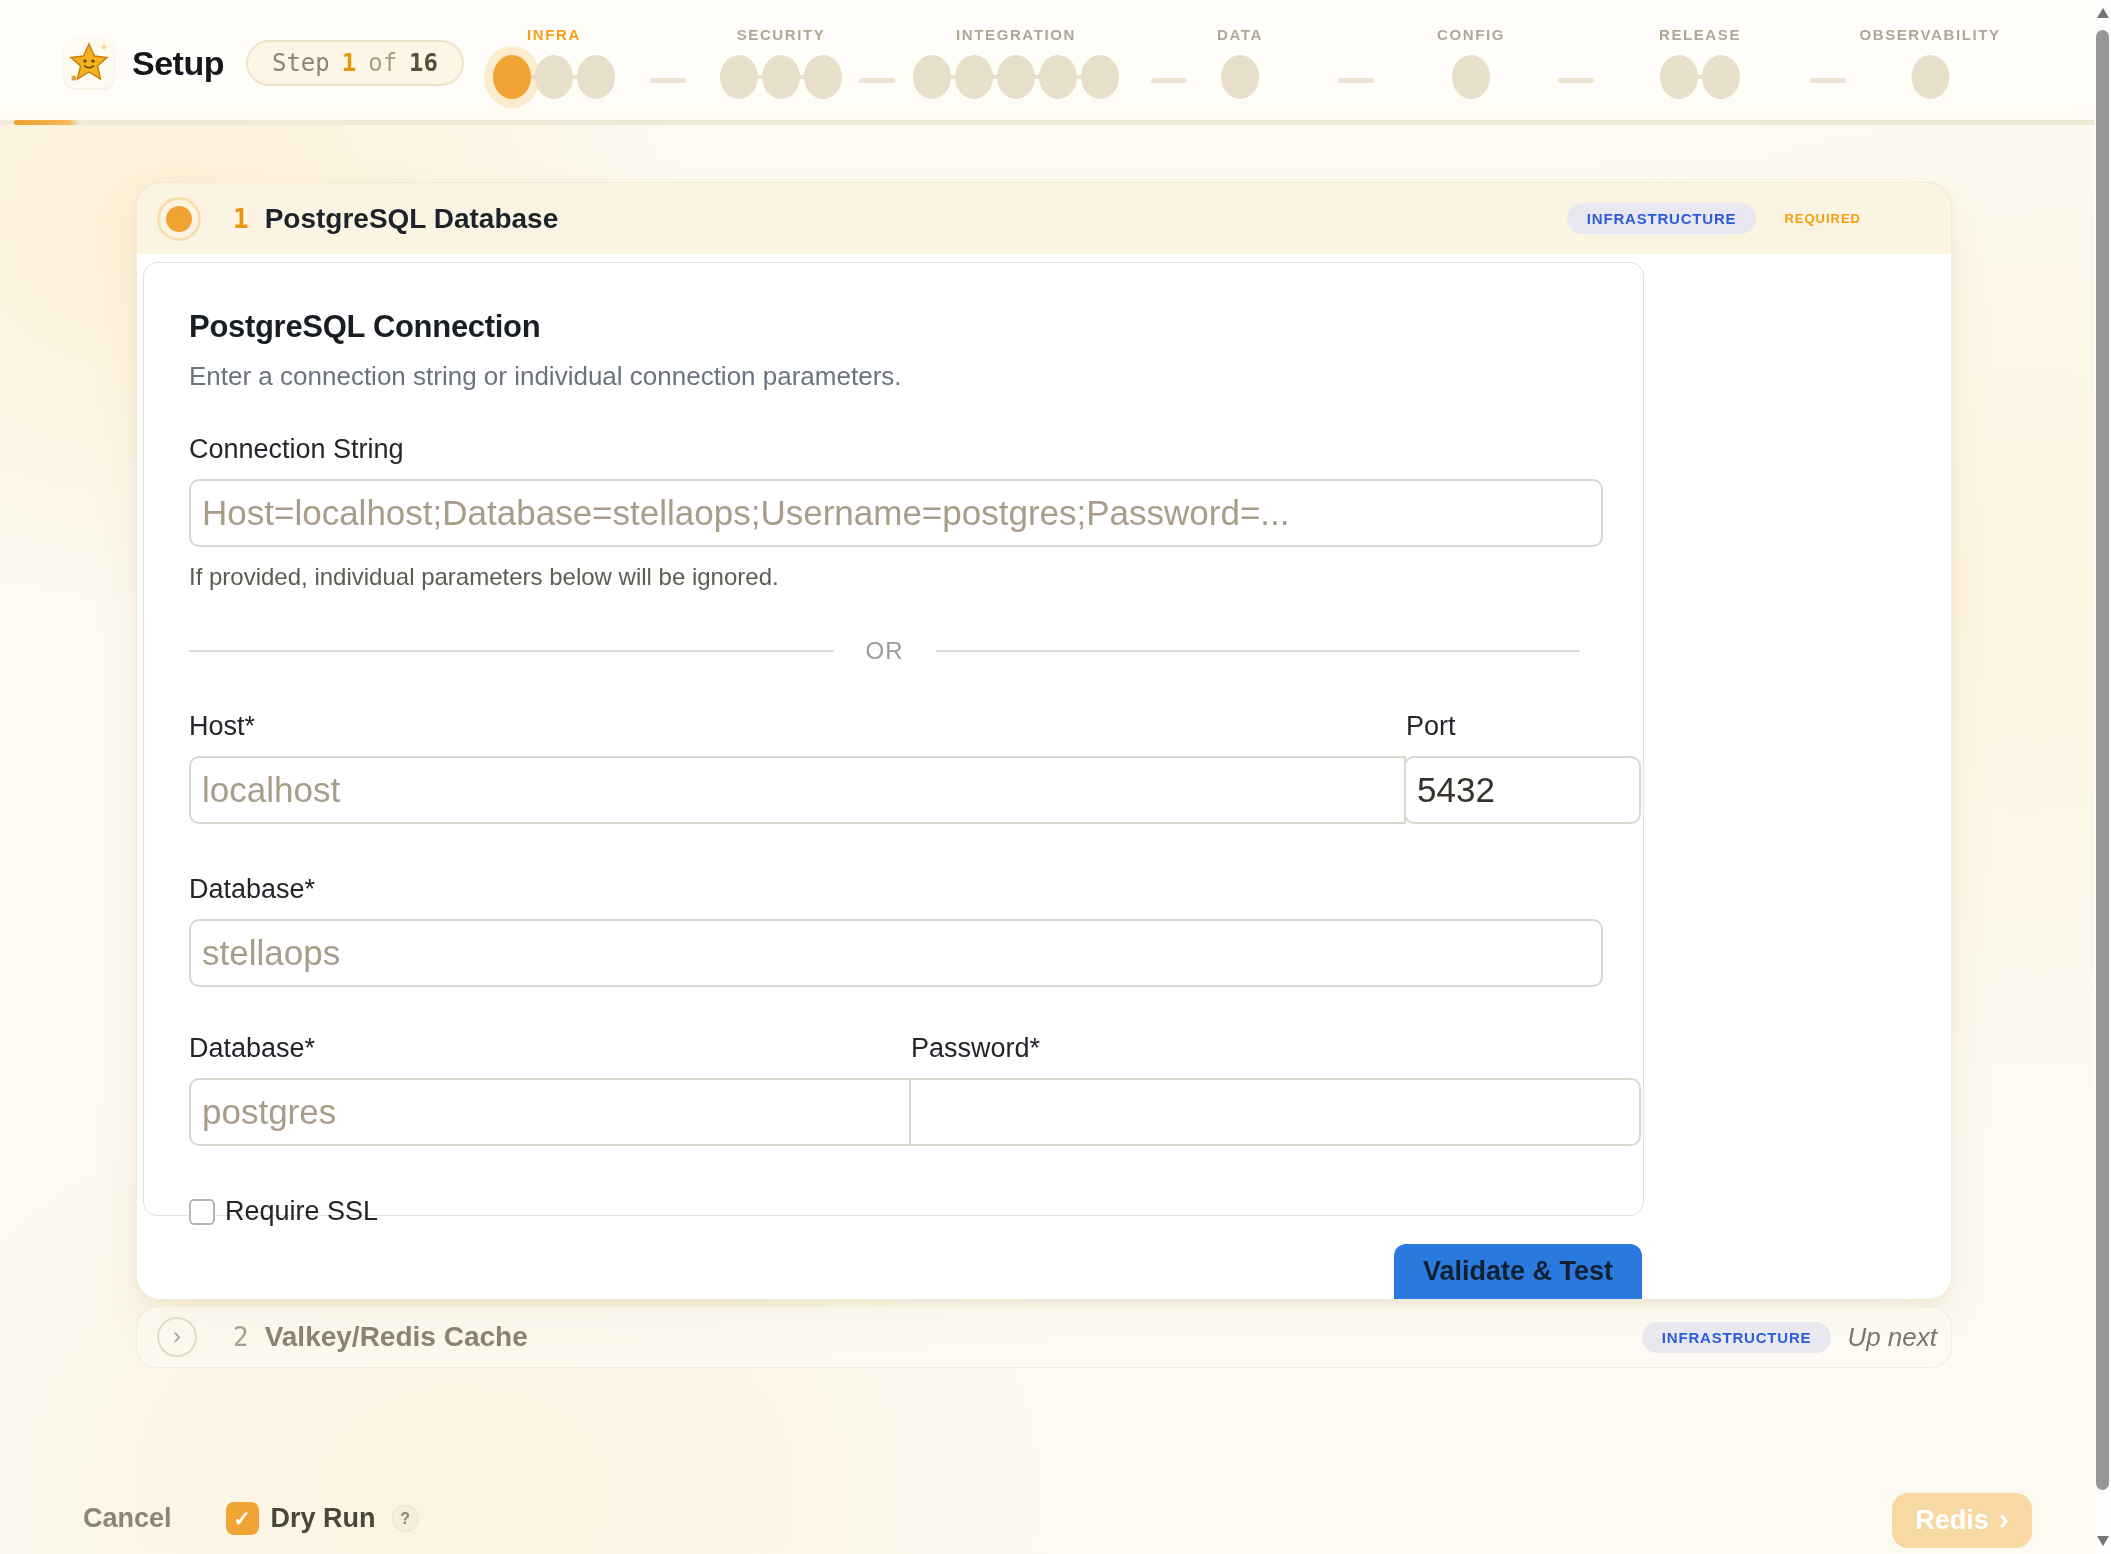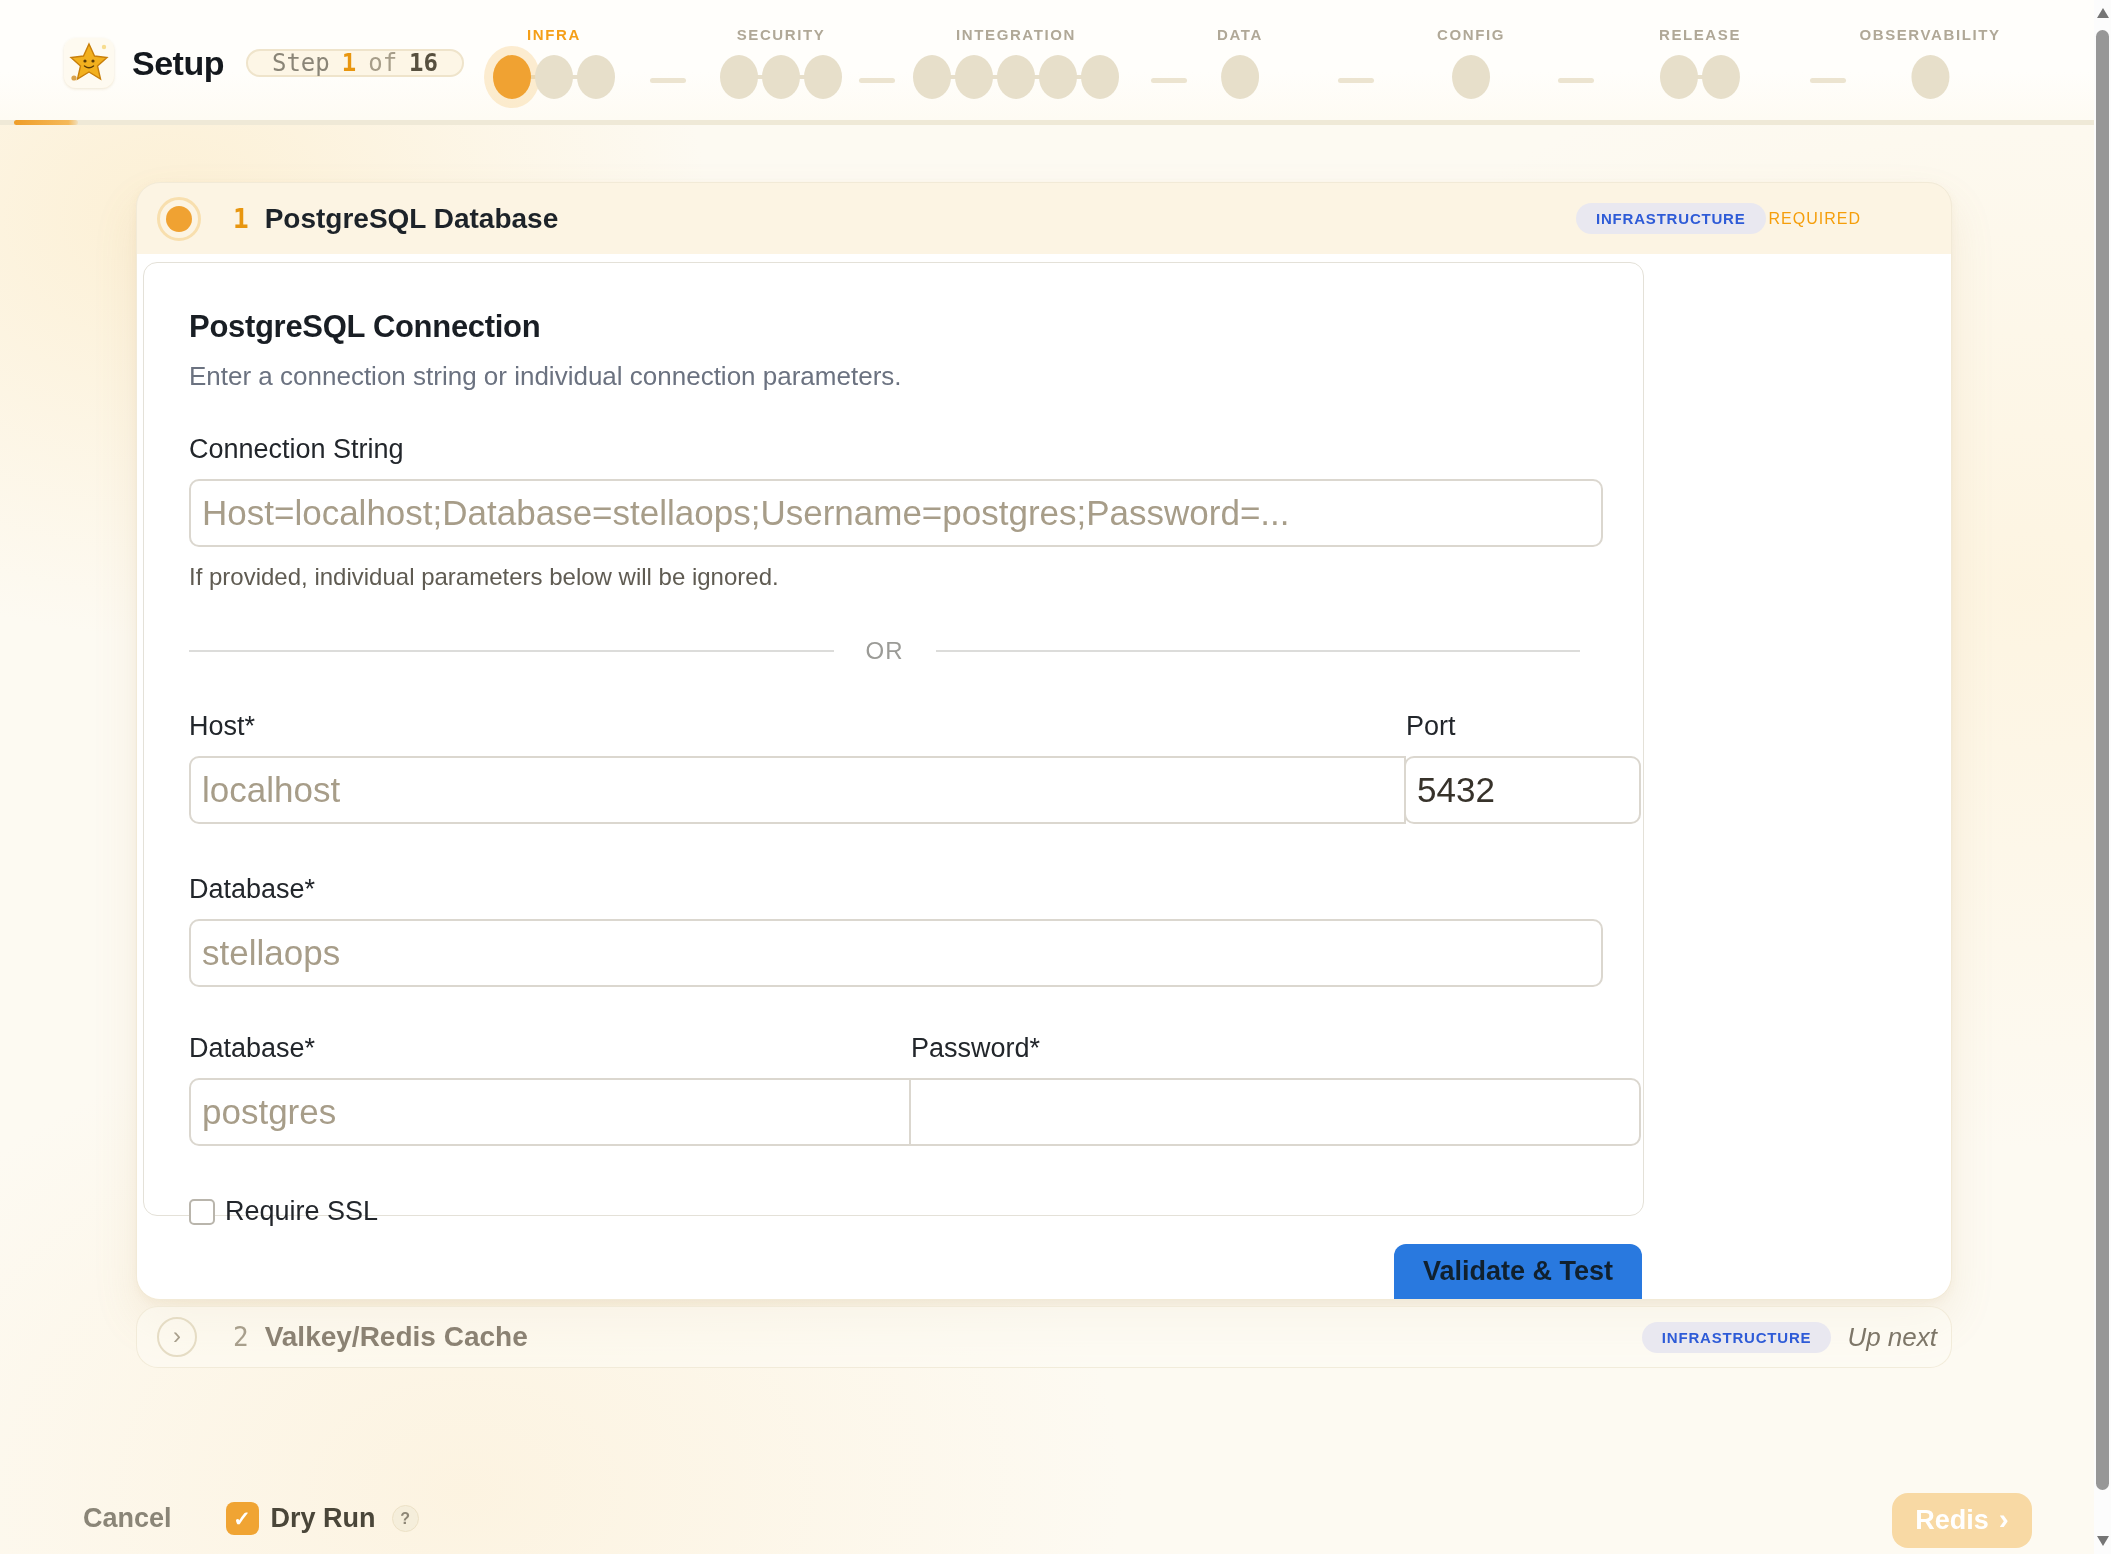--- a/index.html
+++ b/index.html
@@ -22,21 +22,21 @@
     background: linear-gradient(180deg, #fffefb 60%, #fefbf3 100%);
   }
   .progress-track { position: absolute; left: 0; top: 120px; width: 2111px; height: 5px; background: #efe9d7; }
   .progress-fill  { position: absolute; left: 14px; top: 120px; width: 64px; height: 5px; border-radius: 3px;
                     background: linear-gradient(90deg,#ee9d28,#f5b95a 85%, rgba(245,185,90,0.2)); }
 
   .brand { position: absolute; left: 64px; top: 38px; display: flex; align-items: center; }
   .logo { width: 50px; height: 50px; border-radius: 12px; overflow: hidden;
           background: linear-gradient(160deg,#fffdf6,#fdf0d8); box-shadow: 0 1px 3px rgba(160,120,40,.18); }
   .app-title { margin-left: 18px; font-size: 34px; font-weight: 800; letter-spacing: -0.5px; color: #14181d; }
-  .step-badge { margin-left: 22px; height: 28px; display: flex; align-items: center; gap: 12px;
+  .step-badge { margin-left: 22px; height: 46px; display: flex; align-items: center; gap: 12px;
                 padding: 0 24px; border: 2px solid #efe4cb; border-radius: 999px; background: #fdf6e6;
                 font-size: 24px; }
   .step-badge .w1 { color: #8a8577; }
   .step-badge .cur { color: #e8960f; font-weight: 700; }
   .step-badge .w2 { color: #a69d89; }
   .step-badge .tot { color: #57503f; font-weight: 700; }
 
   
   .stepper { position: absolute; left: 0; top: 0; width: 2111px; height: 120px; }
   .stage { position: absolute; top: 26px; transform: translateX(-50%); display: flex; flex-direction: column; align-items: center; }
@@ -56,21 +56,21 @@
            box-shadow: 0 22px 45px rgba(185,150,90,0.12), 0 3px 8px rgba(185,150,90,0.08); }
   .card1-header { height: 71px; display: flex; align-items: center; padding: 0 90px 0 20px; }
   .radio-ring { width: 44px; height: 44px; border-radius: 50%; border: 3px solid #f8dfae;
                 display: flex; align-items: center; justify-content: center; background: transparent; }
   .radio-dot { width: 26px; height: 26px; border-radius: 50%; background: #f0a232; }
   .sec-num { margin-left: 32px; font-size: 26px; color: #e8960f; font-weight: 700; }
   .sec-title { margin-left: 16px; font-size: 28px; font-weight: 700; color: #1d2329; }
   .spacer { flex: 1; }
   .pill-infra { padding: 7px 20px; border-radius: 999px; background: #e9e8f0;
                 color: #2e5bd7; font-size: 15px; font-weight: 700; letter-spacing: 0.8px; }
-  .required { margin-left: 3px; color: #f59e0b; font-size: 16px; font-weight: 400; letter-spacing: 1px; }
+  .required { margin-left: 28px; color: #f59e0b; font-size: 13px; font-weight: 700; letter-spacing: 1px; }
 
   .card1-body { position: absolute; left: 0; top: 71px; right: 0; bottom: 0; background: #ffffff; }
 
   .form-card { position: absolute; left: 6px; top: 8px; width: 1501px; height: 954px;
                background: #fff; border: 1px solid #e4e1d8; border-radius: 14px;
                padding: 46px 40px 0 45px; }
   .form-h { font-size: 31px; font-weight: 800; color: #191e24; letter-spacing: -0.3px; }
   .form-sub { margin-top: 16px; font-size: 26px; color: #6b7280; }
   .f-label { font-size: 27px; color: #22262b; }
   .lbl-conn { margin-top: 42px; }

